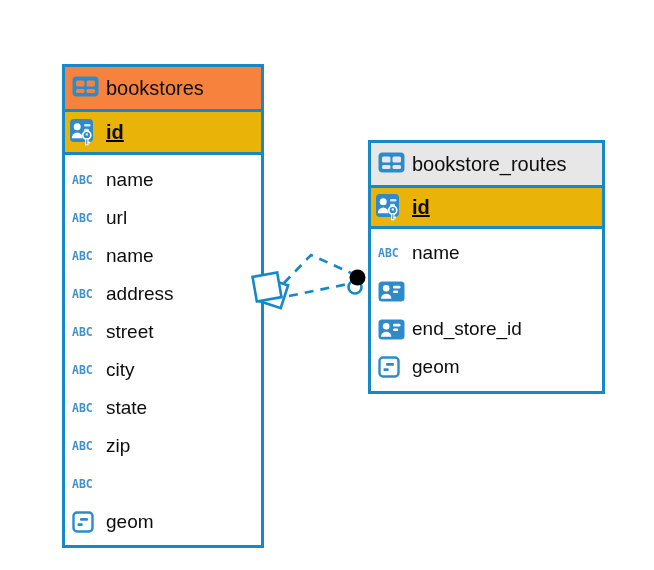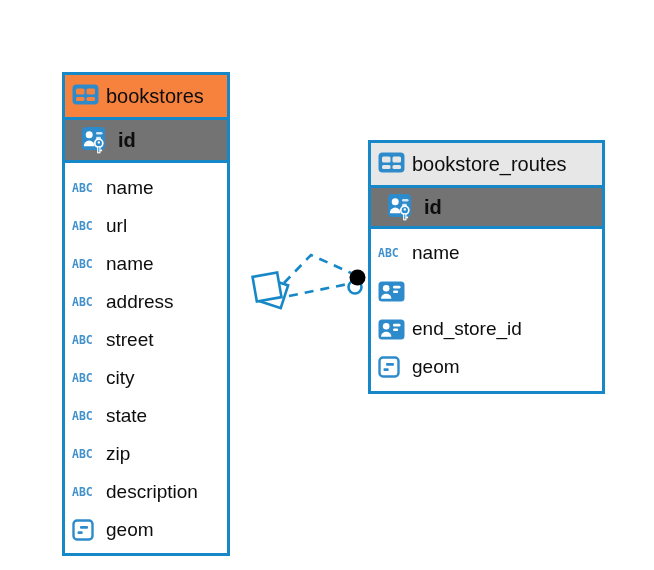--- a/index.html
+++ b/index.html
@@ -15,21 +15,21 @@
   }
 
   
   .er-table {
     position: absolute;
     background: #ffffff;
     border: 3px solid #1788c7;
     z-index: 2;
   }
   .er-table--bookstores {
-    left: 62px; top: 72px; width: 168px;
+    left: 62px; top: 64px; width: 202px;
     --hdr-bg: #f6823e;
   }
   .er-table--routes {
     left: 368px; top: 140px; width: 237px;
     --hdr-bg: #e7e7e7;
   }
 
   .tbl-header {
     height: 45px;
     background: var(--hdr-bg);
@@ -43,22 +43,23 @@
     color: #0d0d0d;
     margin-left: 7px;
     white-space: nowrap;
   }
 
   .pk-row {
     height: 43px;
     border-bottom: 3px solid #1788c7;
     display: flex;
     align-items: center;
-    padding: 0 16px;
-    background: #737373;
+    padding: 0 4px;
+    background: #eab308;
+    text-decoration: underline;
   }
   .er-table--routes .pk-row { height: 41px; }
   .pk-row .pk-label {
     font-size: 20px;
     font-weight: 700;
     color: #0d0d0d;
     margin-left: 6px;
   }
 
   .tbl-body { padding: 6px 0 4px 0; }
@@ -166,21 +167,20 @@
       <div class="field-row">
         <span class="icon-slot abc-glyph">ABC</span>
         <span class="field-label">state</span>
       </div>
       <div class="field-row">
         <span class="icon-slot abc-glyph">ABC</span>
         <span class="field-label">zip</span>
       </div>
       <div class="field-row">
         <span class="icon-slot abc-glyph">ABC</span>
-        <span class="field-label">description</span>
       </div>
       <div class="field-row">
         <span class="icon-slot">
           <svg width="22" height="22" viewBox="0 0 22 22">
             <rect x="1.5" y="1.5" width="19" height="19" rx="3.5" fill="none" stroke="#2e8bcb" stroke-width="2.4"></rect>
             <rect x="8" y="7" width="8" height="2.8" rx="1" fill="#2e8bcb"></rect>
             <rect x="5.5" y="12.2" width="5.2" height="2.8" rx="1" fill="#2e8bcb"></rect>
           </svg>
         </span>
         <span class="field-label">geom</span>

